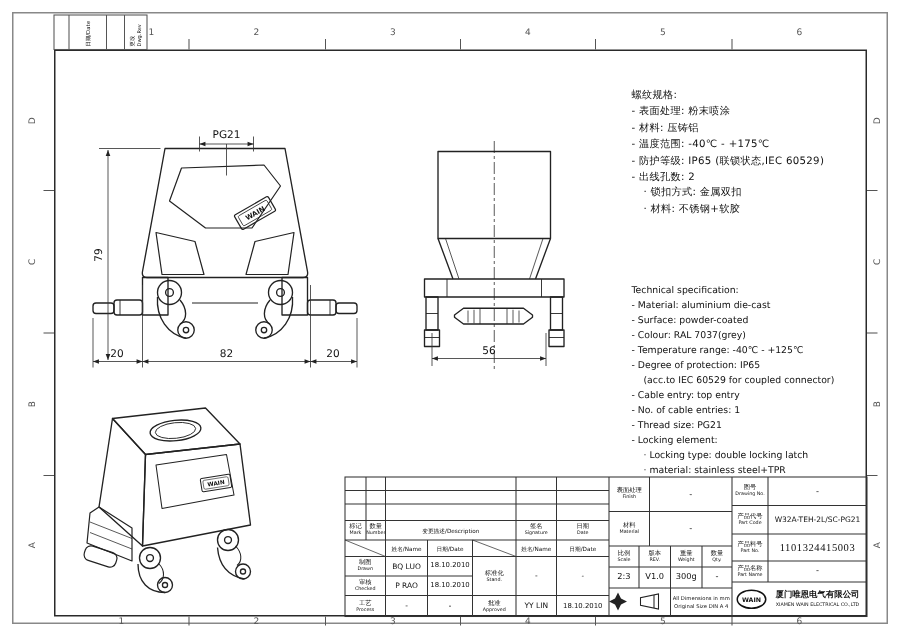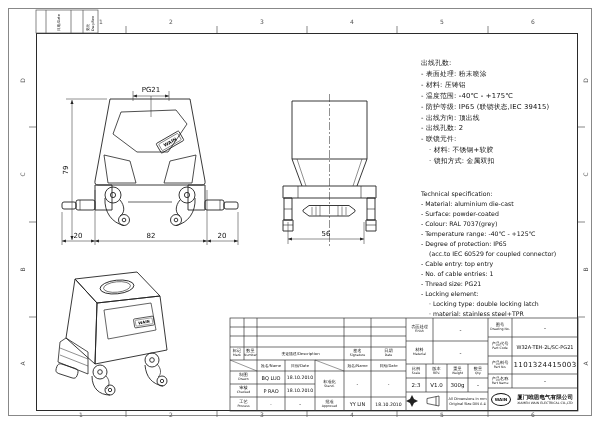--- a/index.html
+++ b/index.html
@@ -13,21 +13,21 @@
   .ln{white-space:pre;font-size:6.8px;line-height:10.9px;letter-spacing:.2px;}
   #spec-en .ln{font-size:6.2px;line-height:10px;letter-spacing:0;}
   .ind{padding-left:8px;}
   .tb{position:absolute;display:flex;align-items:center;justify-content:center;
       text-align:center;box-sizing:border-box;overflow:hidden;}
   .l2{flex-direction:column;font-size:4.2px;line-height:4.8px;}
   .l2 .en{font-size:3.2px;line-height:3.8px;}
   .s1{font-size:3.8px;}
   .v{font-size:5.5px;}
   .vs{font-size:4.6px;}
-  .vb{font-size:7px;letter-spacing:.4px;}
+  .vb{font-size:7px;letter-spacing:.4px;font-family:Liberation Serif, serif;}
   .vc{font-size:5px;letter-spacing:0;}
   .note{flex-direction:column;font-size:3.5px;line-height:4.4px;}
   #company-names{flex-direction:column;}
   #company-cn{font-size:5.6px;font-weight:bold;line-height:7px;}
   #company-en{font-size:3.2px;line-height:4.5px;}
   #wain-oval{border:1px solid #111;border-radius:50%;font-size:4.2px;font-weight:bold;}
   svg{position:absolute;left:0;top:0;}
   svg text{font-family:"DejaVu Sans","Liberation Sans",sans-serif;fill:#111;}
 </style>
 </head>
@@ -56,30 +56,28 @@
   <div class="abs zone zrot" style="left:16px;top:170px">C</div>
   <div class="abs zone zrot" style="left:16px;top:265px">B</div>
   <div class="abs zone zrot" style="left:16px;top:359px">A</div>
 
   <div class="abs zone zrot" style="left:579px;top:76px">D</div>
   <div class="abs zone zrot" style="left:579px;top:170px">C</div>
   <div class="abs zone zrot" style="left:579px;top:265px">B</div>
   <div class="abs zone zrot" style="left:579px;top:359px">A</div>
 
   <div class="abs" id="spec-cn" style="left:421px;top:58px">
-    <div class="ln">出线孔数:</div>
+    <div class="ln">螺纹规格:</div>
     <div class="ln">- 表面处理: 粉末喷涂</div>
     <div class="ln">- 材料: 压铸铝</div>
     <div class="ln">- 温度范围: -40℃ - +175℃</div>
-    <div class="ln">- 防护等级: IP65 (联锁状态,IEC 39415)</div>
-    <div class="ln">- 出线方向: 顶出线</div>
+    <div class="ln">- 防护等级: IP65 (联锁状态,IEC 60529)</div>
     <div class="ln">- 出线孔数: 2</div>
-    <div class="ln">- 联锁元件:</div>
+    <div class="ln ind">· 锁扣方式: 金属双扣</div>
     <div class="ln ind">· 材料: 不锈钢+软胶</div>
-    <div class="ln ind">· 锁扣方式: 金属双扣</div>
   </div>
   <div class="abs" id="spec-en" style="left:421px;top:189px">
     <div class="ln">Technical specification:</div>
     <div class="ln">- Material: aluminium die-cast</div>
     <div class="ln">- Surface: powder-coated</div>
     <div class="ln">- Colour: RAL 7037(grey)</div>
     <div class="ln">- Temperature range: -40℃ - +125℃</div>
     <div class="ln">- Degree of protection: IP65</div>
     <div class="ln ind">(acc.to IEC 60529 for coupled connector)</div>
     <div class="ln">- Cable entry: top entry</div>

